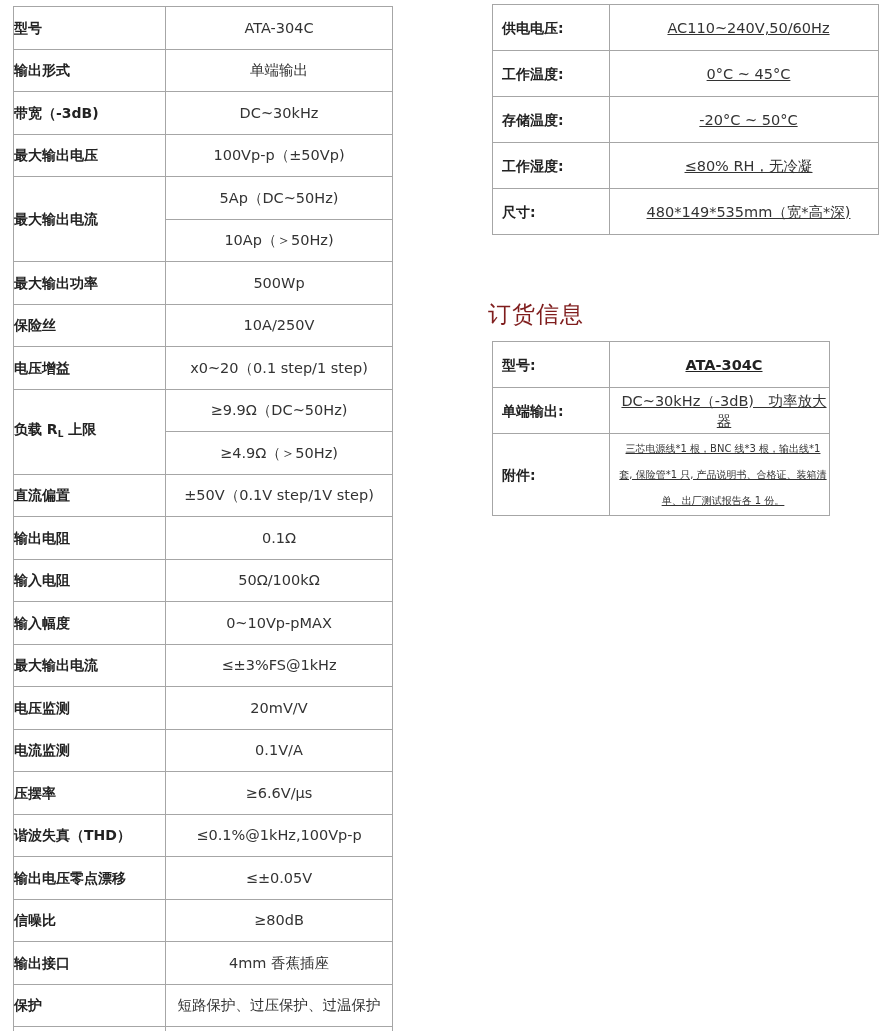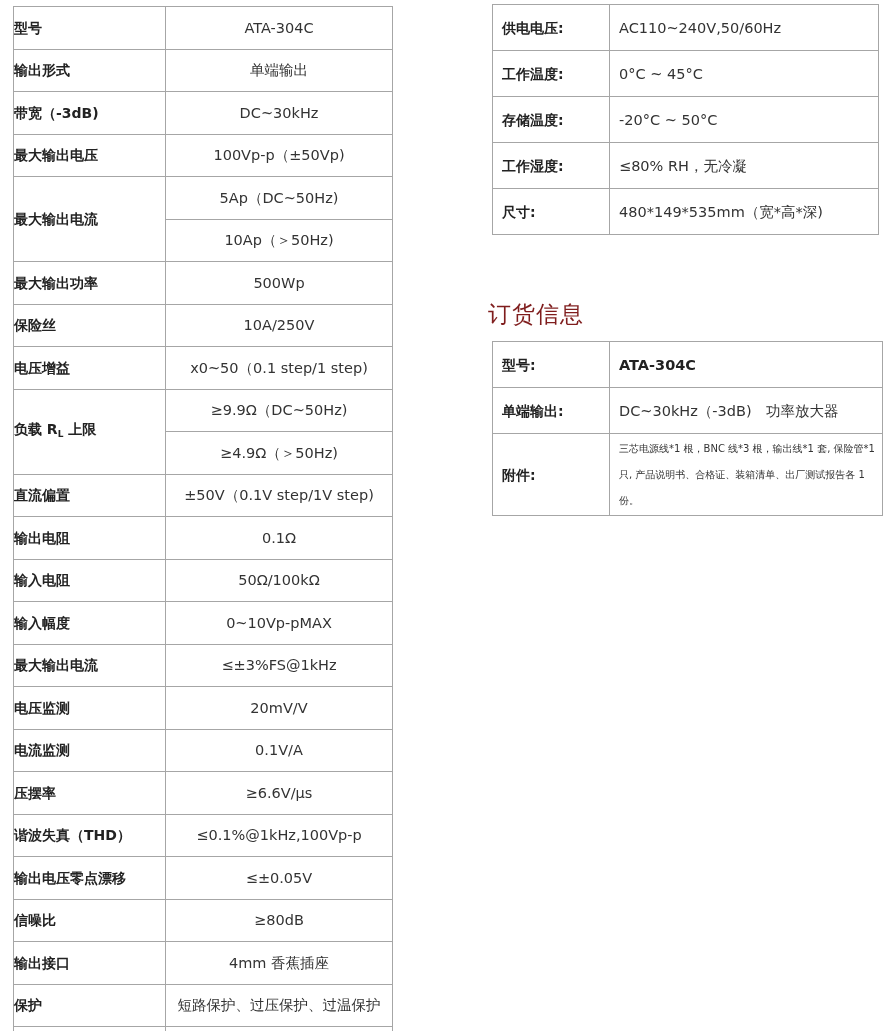--- a/index.html
+++ b/index.html
@@ -63,44 +63,45 @@
   #order-table td.label {
     width: 107px;
     text-align: left;
     padding-left: 9px;
     font-weight: bold;
     color: #222222;
     font-size: 14px;
   }
   #env-table td.value,
   #order-table td.value {
-    text-align: left;
+    text-align: center;
     padding-left: 9px;
     font-size: 14.5px;
+    text-decoration: underline;
   }
   #env-table tr {
     height: 46px;
   }
   
   #order-heading {
     position: absolute;
     left: 488px;
     top: 297px;
     margin: 0;
     font-size: 23px;
     font-weight: normal;
     color: #7f1d1d;
     line-height: 34px;
     letter-spacing: 1px;
   }
   
   #order-table {
     left: 492px;
     top: 341px;
-    width: 391px;
+    width: 338px;
   }
   #order-table tr.short {
     height: 46px;
   }
   #order-table tr.tall {
     height: 82px;
   }
   #order-table td.value.bold {
     font-weight: bold;
     color: #222222;
@@ -142,21 +143,21 @@
     <tr>
       <td class="label">最大输出功率</td>
       <td class="value">500Wp</td>
     </tr>
     <tr>
       <td class="label">保险丝</td>
       <td class="value">10A/250V</td>
     </tr>
     <tr>
       <td class="label">电压增益</td>
-      <td class="value">x0~50（0.1 step/1 step)</td>
+      <td class="value">x0~20（0.1 step/1 step)</td>
     </tr>
     <tr>
       <td class="label" rowspan="2"><span>负载 R</span><span class="sub">L</span><span> 上限</span></td>
       <td class="value">≥9.9Ω（DC~50Hz)</td>
     </tr>
     <tr>
       <td class="value">≥4.9Ω（＞50Hz)</td>
     </tr>
     <tr>
       <td class="label">直流偏置</td>

